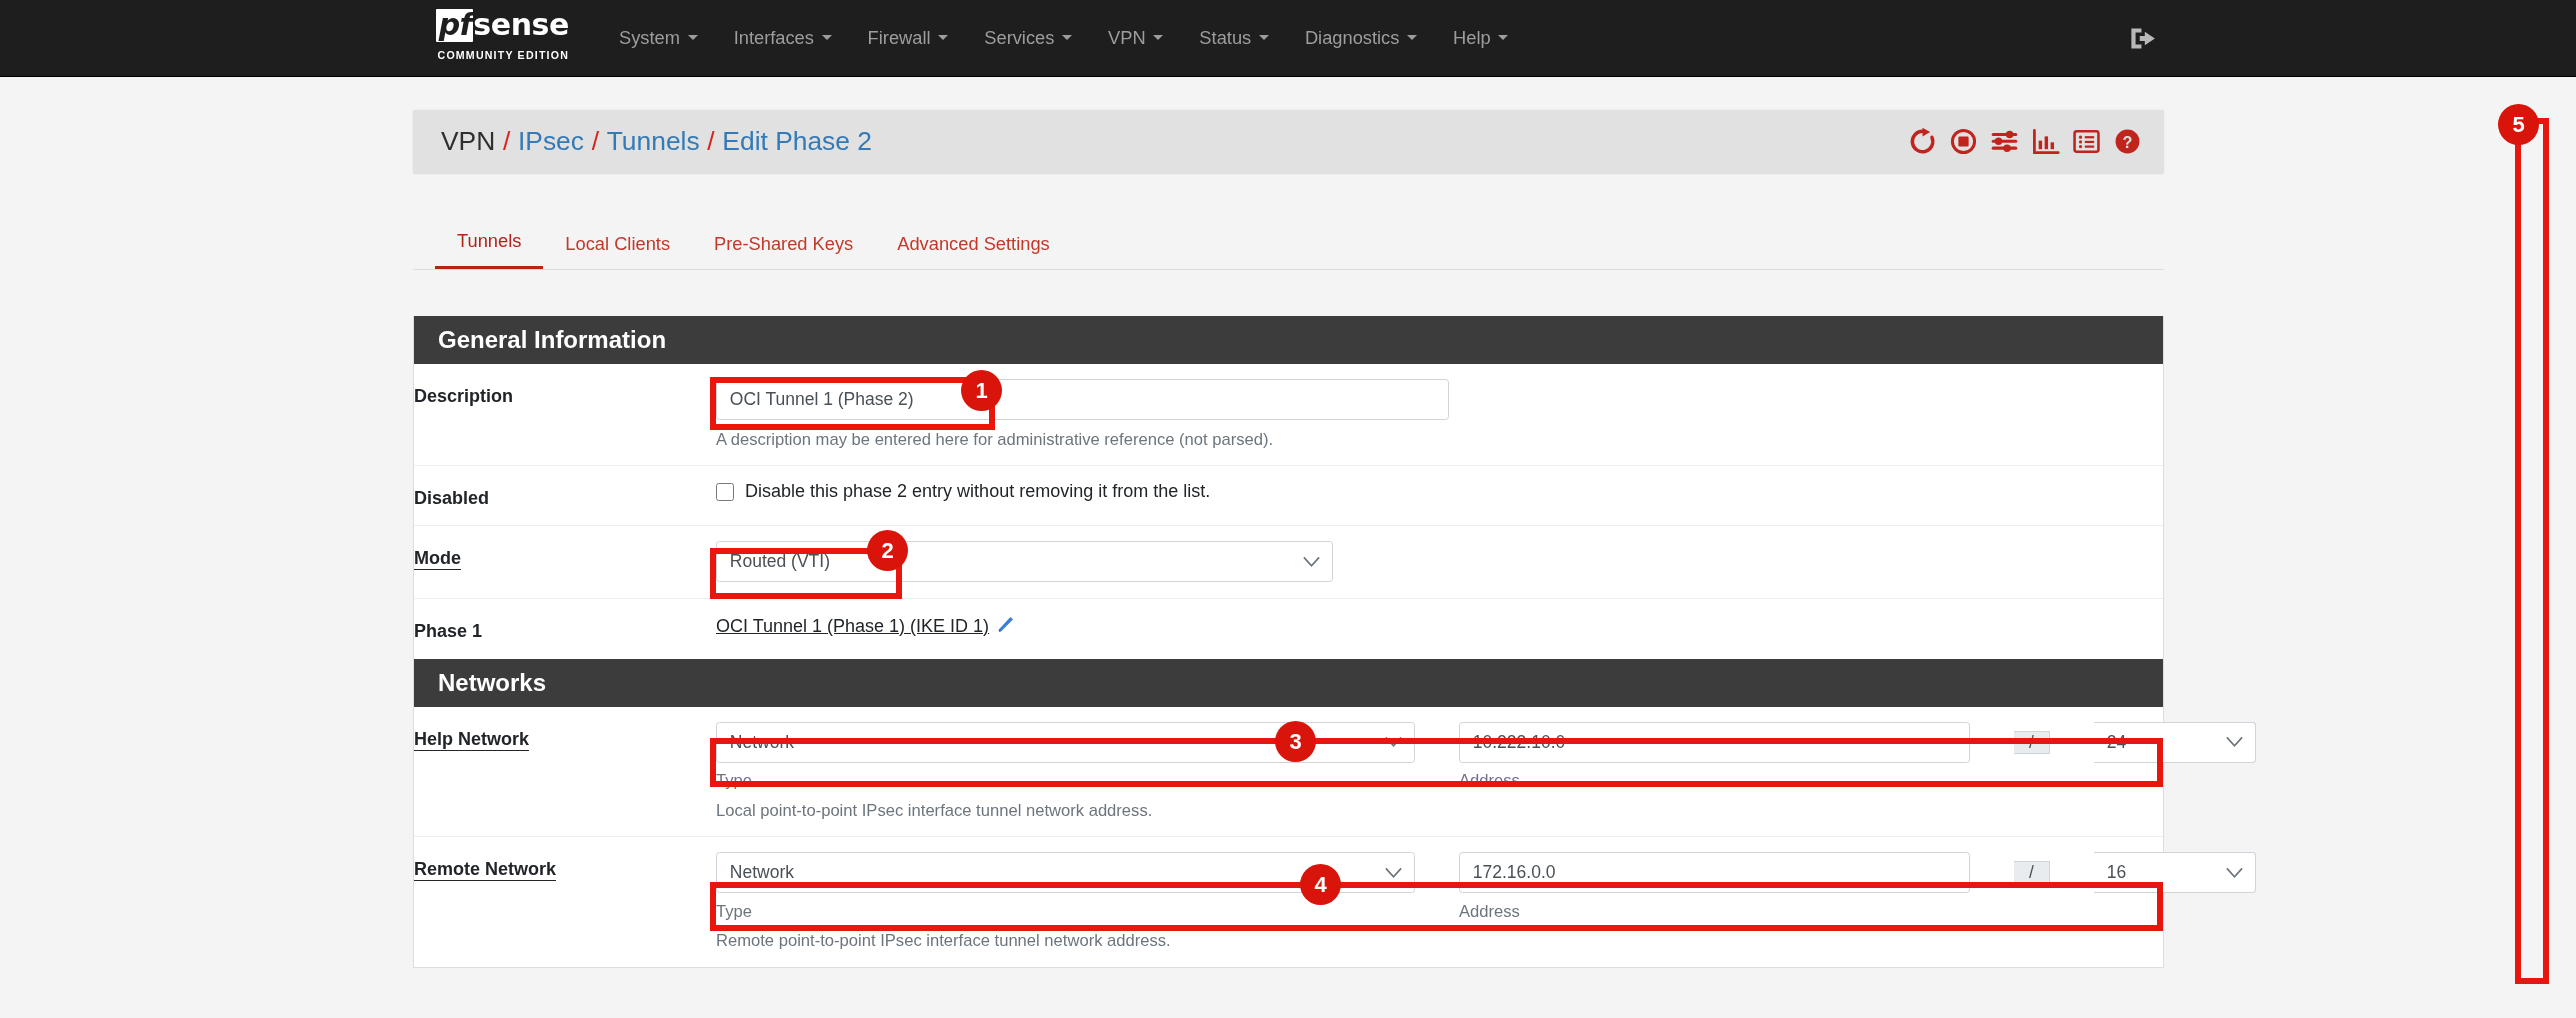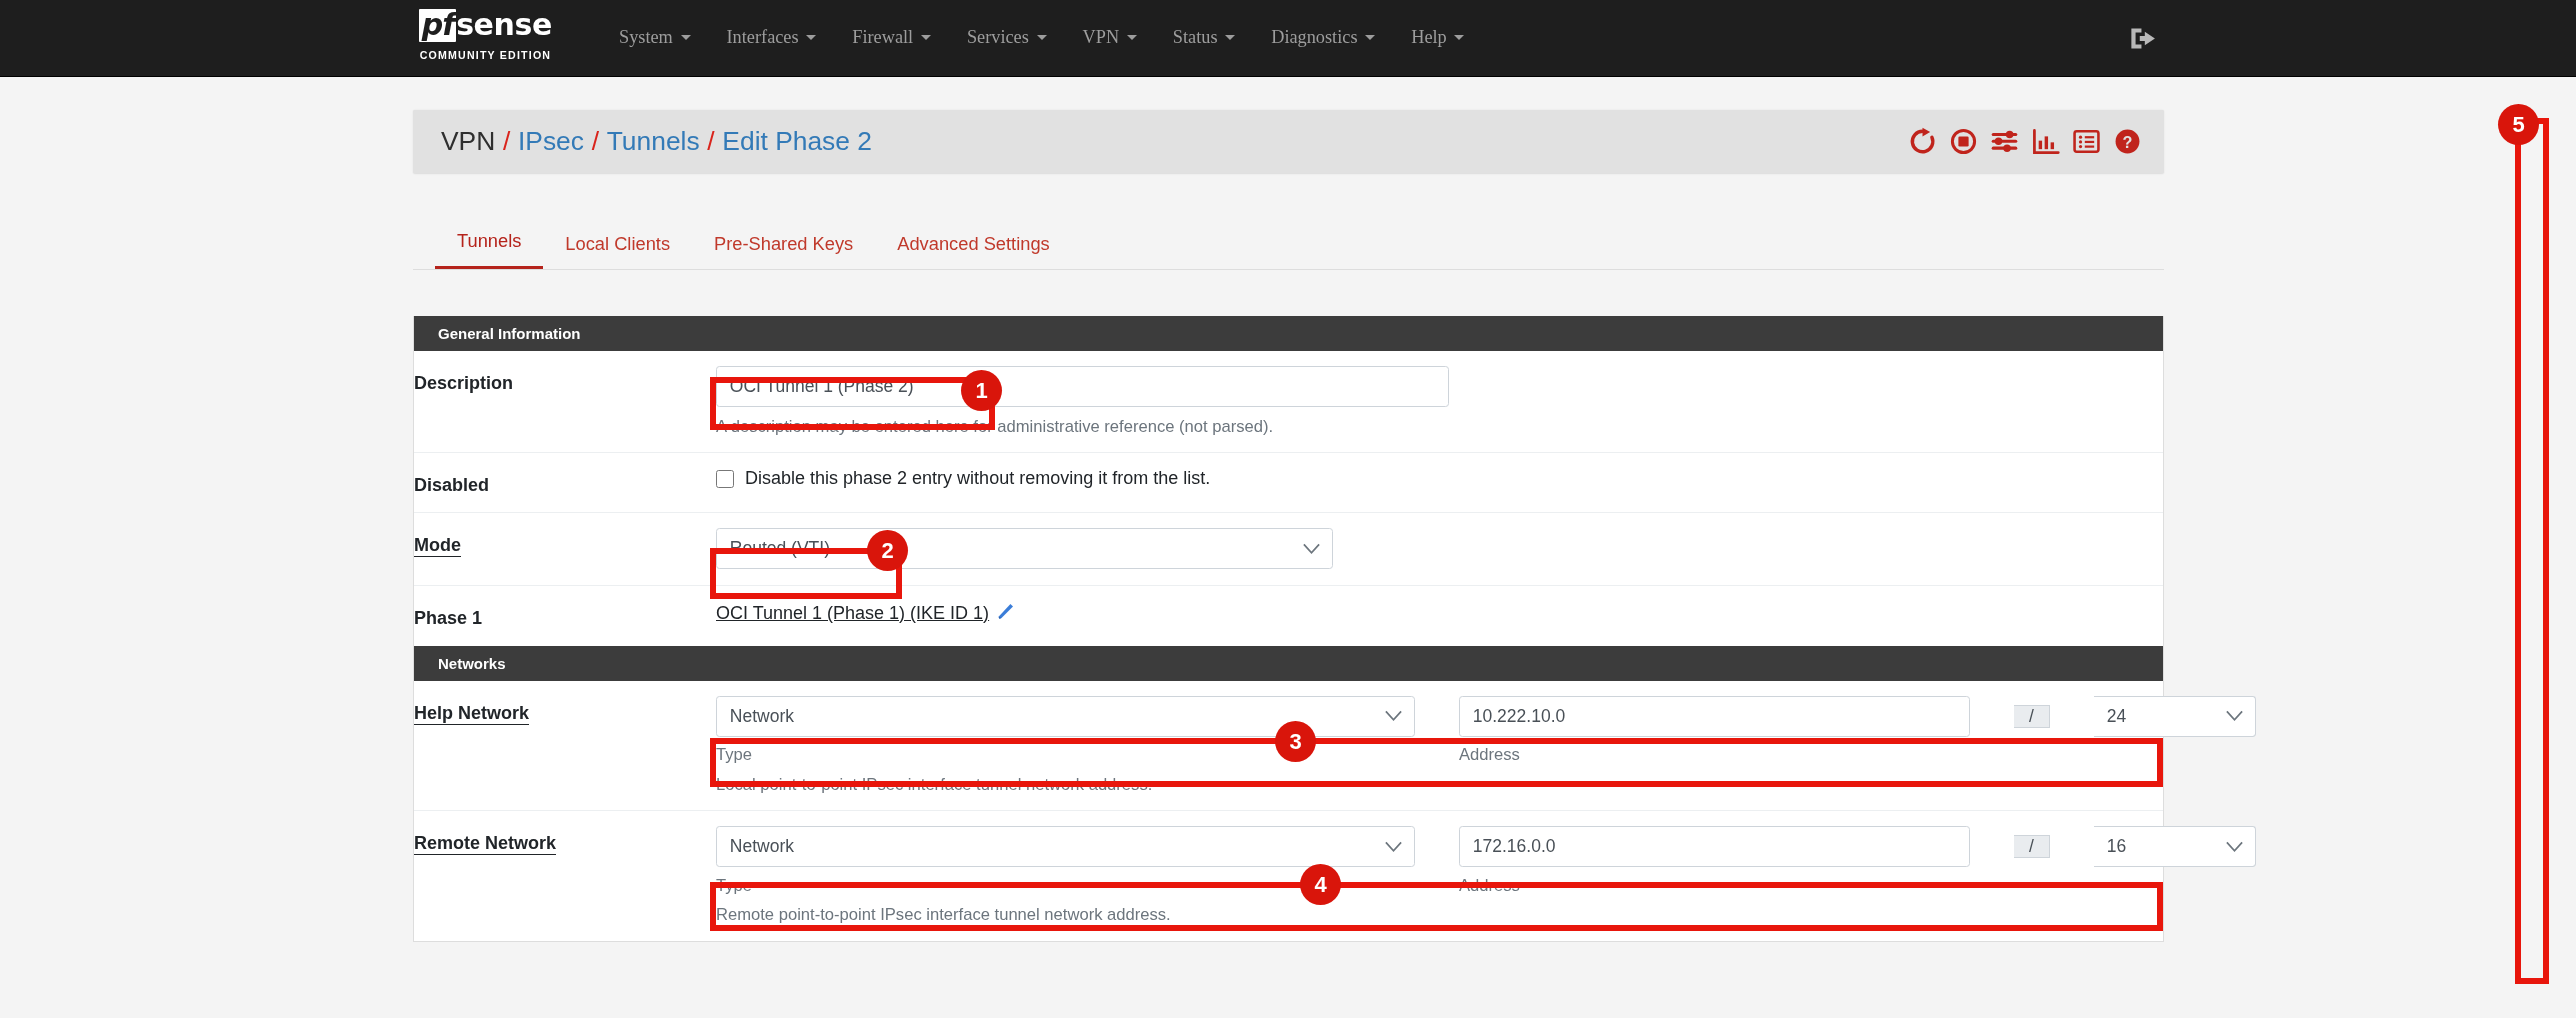--- a/index.html
+++ b/index.html
@@ -14,21 +14,21 @@
   
   .navbar {
     position: absolute; top: 0; left: 0;
     width: 2576px; height: 77px;
     background: #1e1e1e;
     border-bottom: 1.7px solid #000;
   }
   .brand {
     position: absolute; left: 402px; top: 8.5px;
     width: 167px; height: 61px;
-    display: flex; flex-direction: column; align-items: center;
+    display: flex; flex-direction: column; align-items: flex-end;
     cursor: pointer;
   }
   .brand-logo {
     display: flex; align-items: baseline;
     height: 39px;
   }
   .brand-mark {
     background: #ffffff;
     color: #1e1e1e;
     font-weight: bold;
@@ -52,21 +52,21 @@
     color: #ffffff;
     font-size: 10.6px;
     letter-spacing: 1.2px;
     font-weight: bold;
     margin-top: 1.7px;
     font-family: "Liberation Sans", sans-serif;
   }
   .navmenu {
     position: absolute; left: 601px; top: 0;
     height: 75px;
-    display: flex; align-items: center; font-family: Liberation Serif, serif;
+    display: flex; align-items: center;
   }
   .navitem {
     color: #9d9d9d;
     font-size: 18.3px;
     padding: 0 18px;
     height: 75px;
     display: flex; align-items: center;
     cursor: pointer;
     white-space: nowrap;
   }
@@ -134,24 +134,24 @@
   .panel {
     position: absolute; left: 413px; top: 316px;
     width: 1751px;
     background: #ffffff;
     border: 0.9px solid #ddd;
     border-top: none;
   }
   .panel-head {
     background: #3c3c3c;
     color: #ffffff;
-    font-size: 15px;
+    font-size: 24px;
     font-weight: bold;
     padding: 12.8px 24px;
-    height: 35px;
+    height: 48px;
     display: flex; align-items: center;
   }
   .row {
     display: flex;
     border-bottom: 0.9px solid #eceff1;
     padding: 15.3px 0;
     min-height: 60px;
     position: relative;
   }
   .row.nb { border-bottom: none; }

